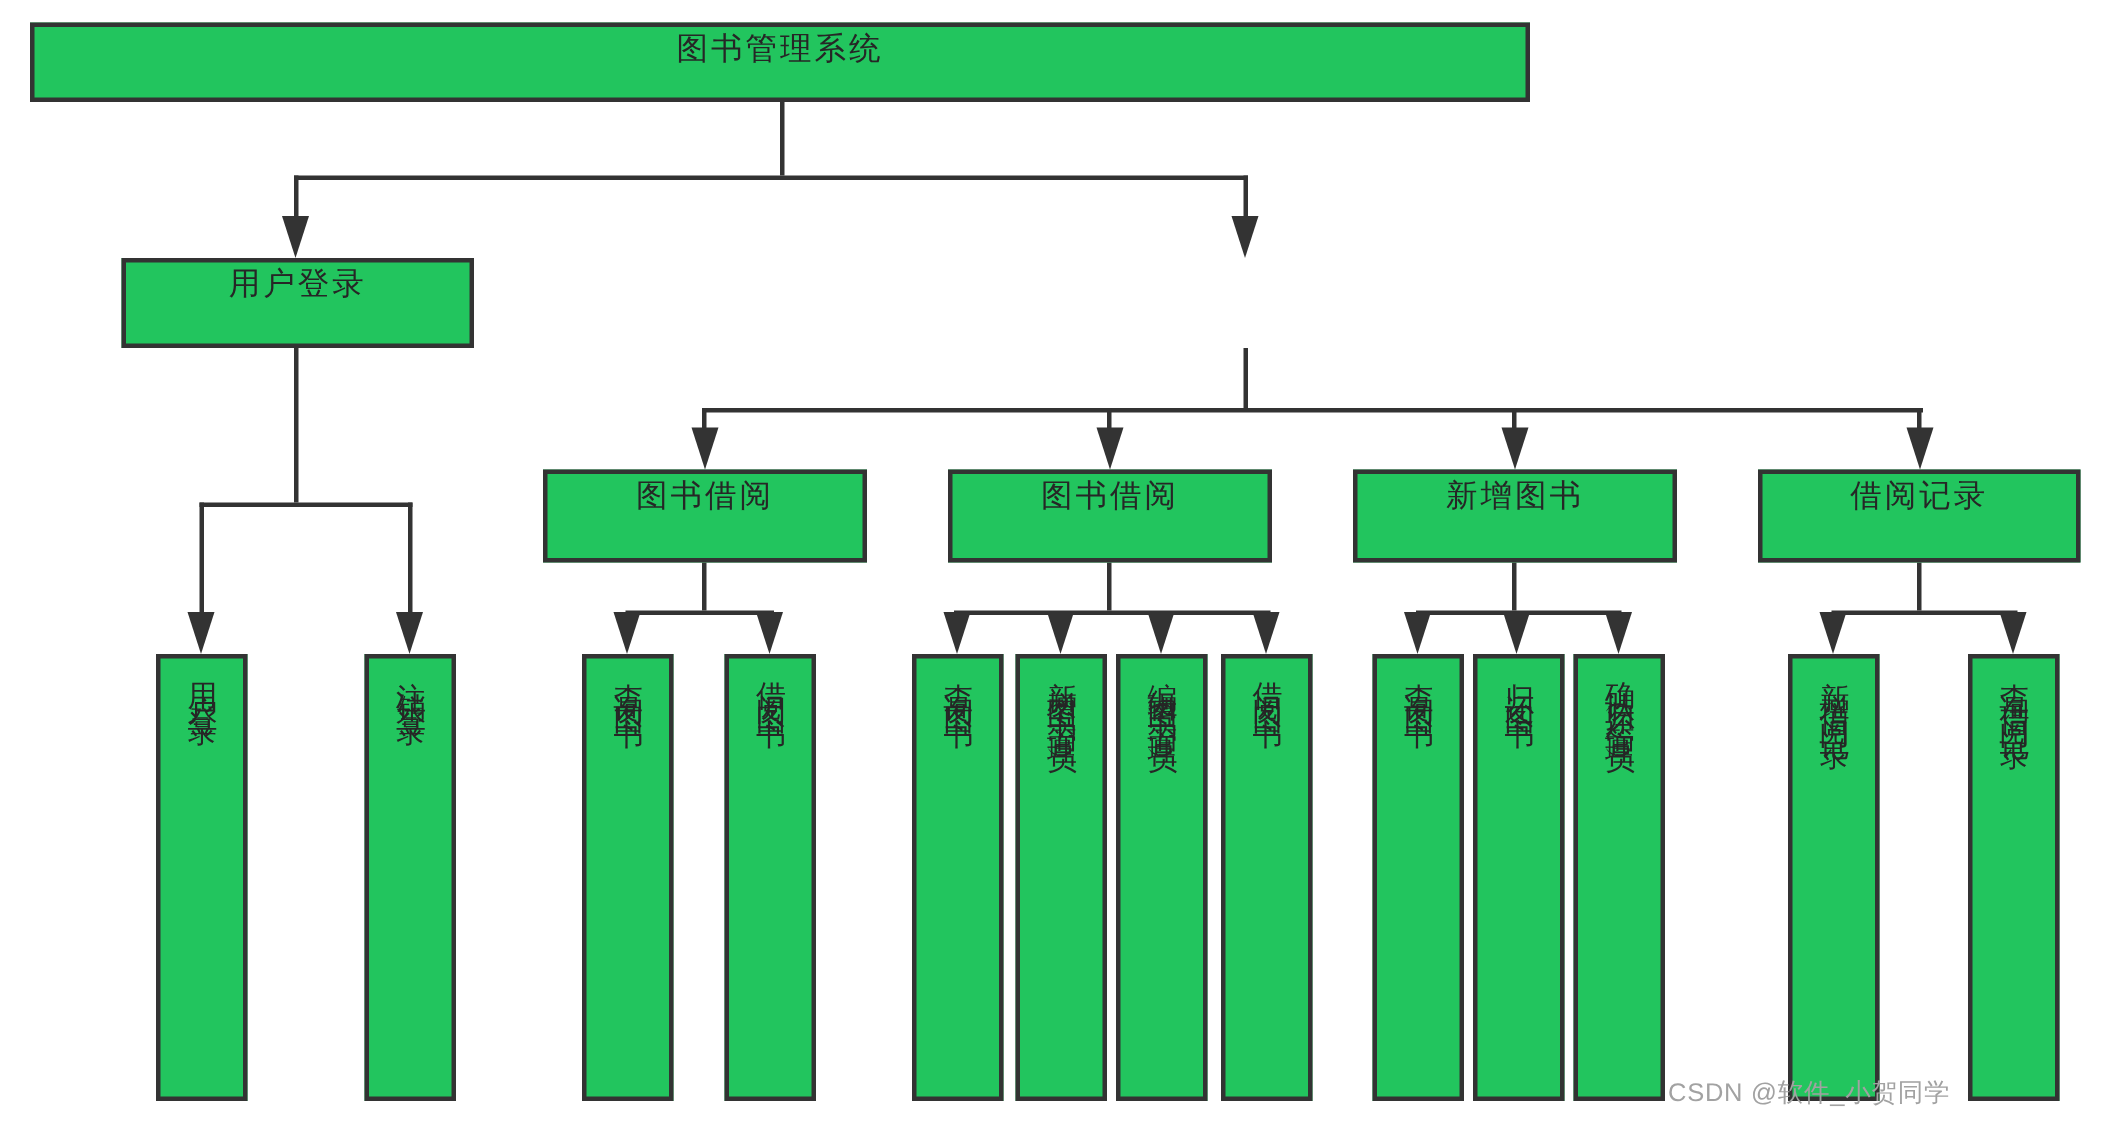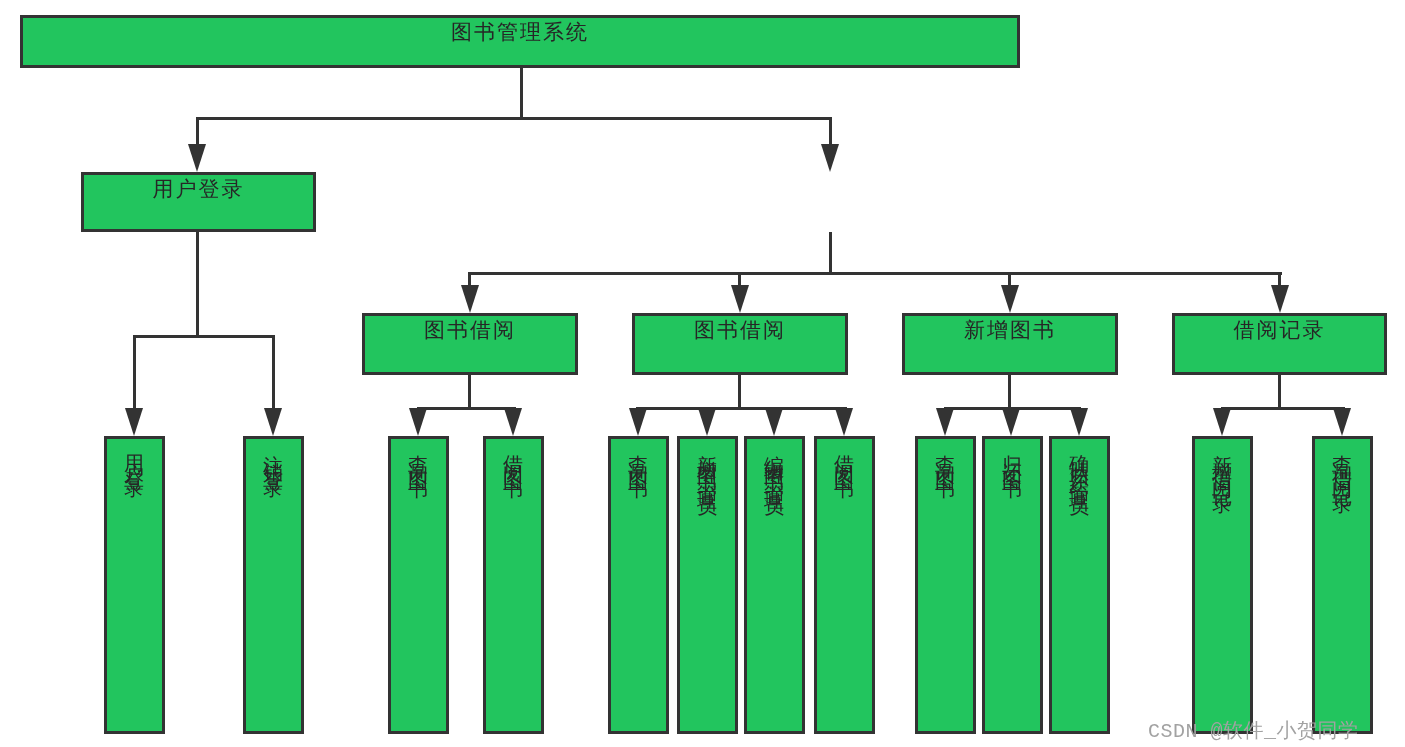--- a/index.html
+++ b/index.html
@@ -18,22 +18,22 @@
     writing-mode:vertical-rl; text-orientation:mixed;
     font-size:20px; line-height:1; letter-spacing:8px; white-space:nowrap;
   }
   .line { position:absolute; background:#333333; }
   .arrow {
     position:absolute; width:0; height:0;
     border-left:9px solid transparent; border-right:9px solid transparent;
     border-top:28px solid #333333;
   }
   .watermark {
-    position:absolute; left:1148px; top:717px;
-    font-size:20px; color:#a2a2a2; letter-spacing:0.5px; white-space:nowrap;font-family:Liberation Mono, monospace;
+    position:absolute; left:1112px; top:717px;
+    font-size:17px; color:#a2a2a2; letter-spacing:0.5px; white-space:nowrap;
   }
 </style>
 </head>
 <body>
 
 <div class="canvas">
 
   <div class="line" style="left:520px; top:68px; width:3px; height:49px;"></div>
   <div class="line" style="left:196px; top:117px; width:636px; height:3px;"></div>
   <div class="line" style="left:196px; top:117px; width:3px; height:27px;"></div>

